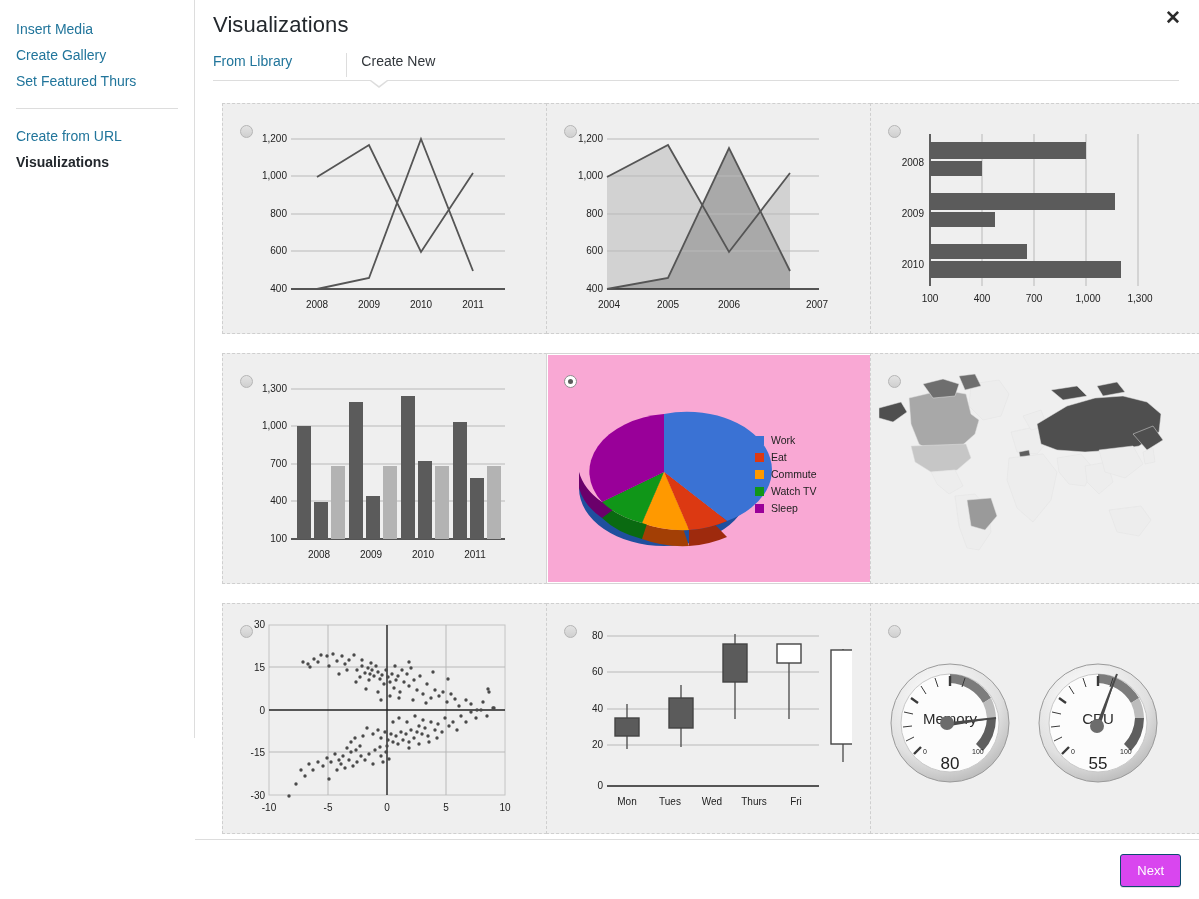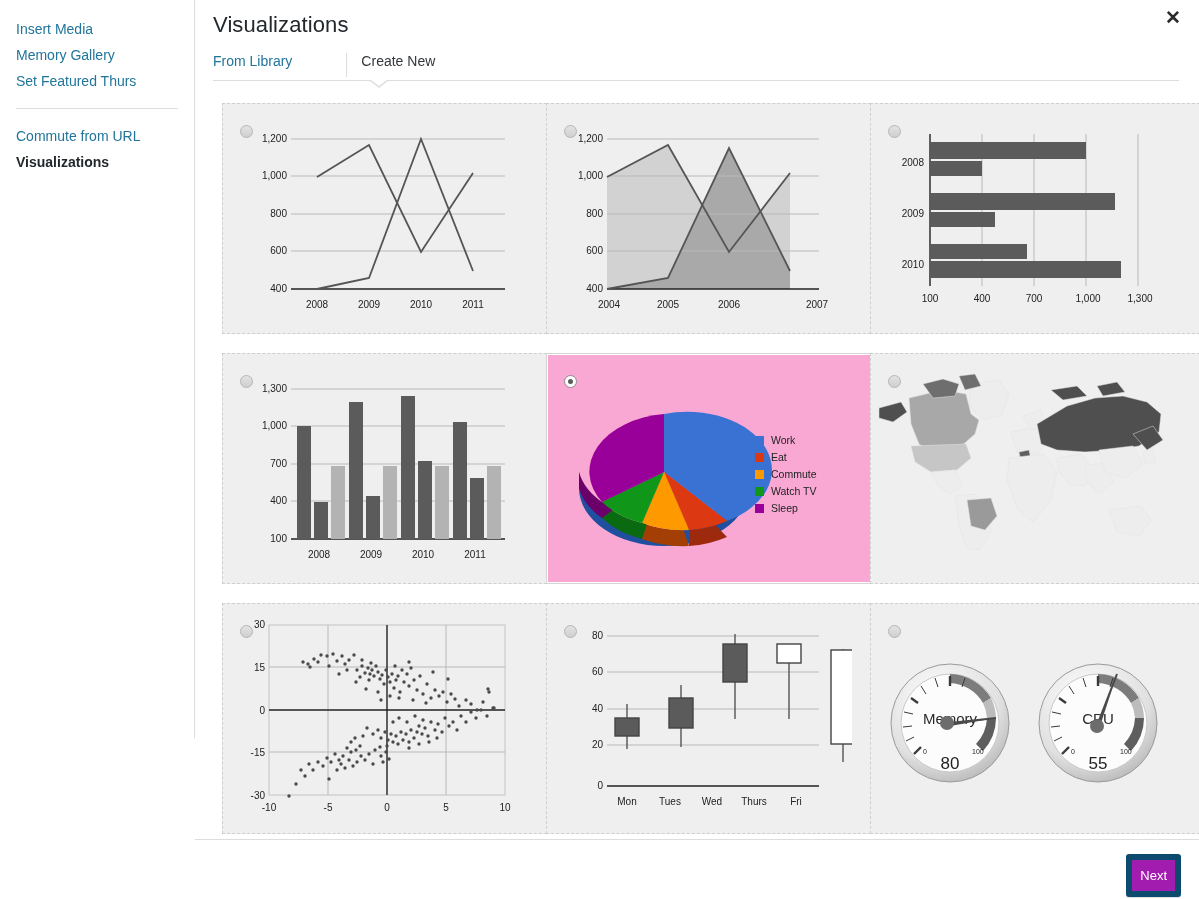--- a/index.html
+++ b/index.html
@@ -108,37 +108,37 @@
   .axis-line { stroke: #222; stroke-width: 1.4; }
   .series-line { fill: none; stroke: #555; stroke-width: 1.8; }
 
   
   .footer {
     position: absolute; left: 0; right: 0; bottom: 0;
     height: 60px; border-top: 1px solid #ddd; background:#fff;
   }
   .next-btn {
     position: absolute; right: 18px; top: 14px;
-    background: #a21caf; border: 6px solid #0c4a6e;
+    background: #d946ef; border: 1px solid #0c4a6e;
     color: #fff; font-size: 13px; line-height: 1;
-    padding: 9px 8px; border-radius: 3px; cursor: pointer;
+    padding: 9px 16px; border-radius: 3px; cursor: pointer;
     box-shadow: 0 1px 0 rgba(0,0,0,.12);
   }
 </style>
 </head>
 <body>
 
 <div class="app">
 
   <div class="sidebar">
     <div class="side-item">Insert Media</div>
-    <div class="side-item">Memory Gallery</div>
+    <div class="side-item">Create Gallery</div>
     <div class="side-item">Set Featured Thurs</div>
     <div class="side-sep"></div>
-    <div class="side-item">Commute from URL</div>
+    <div class="side-item">Create from URL</div>
     <div class="side-item active">Visualizations</div>
   </div>
 
   <div class="main">
 
     <div class="header">
       <h1 class="title">Visualizations</h1>
       <div class="close-btn">✕</div>
 
       <div class="tabs">

